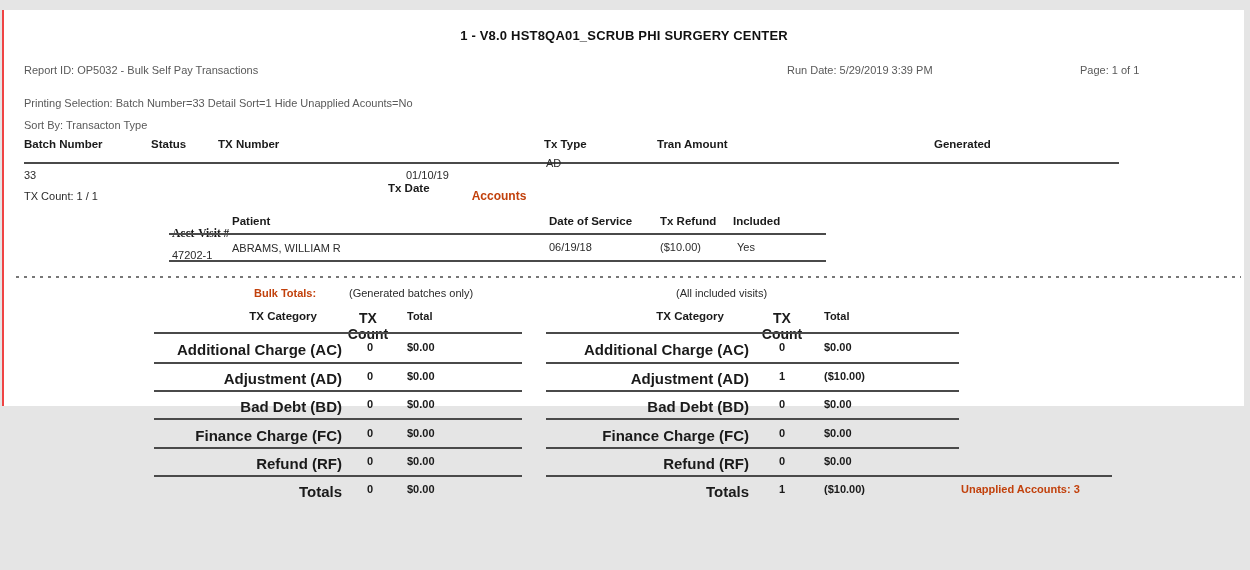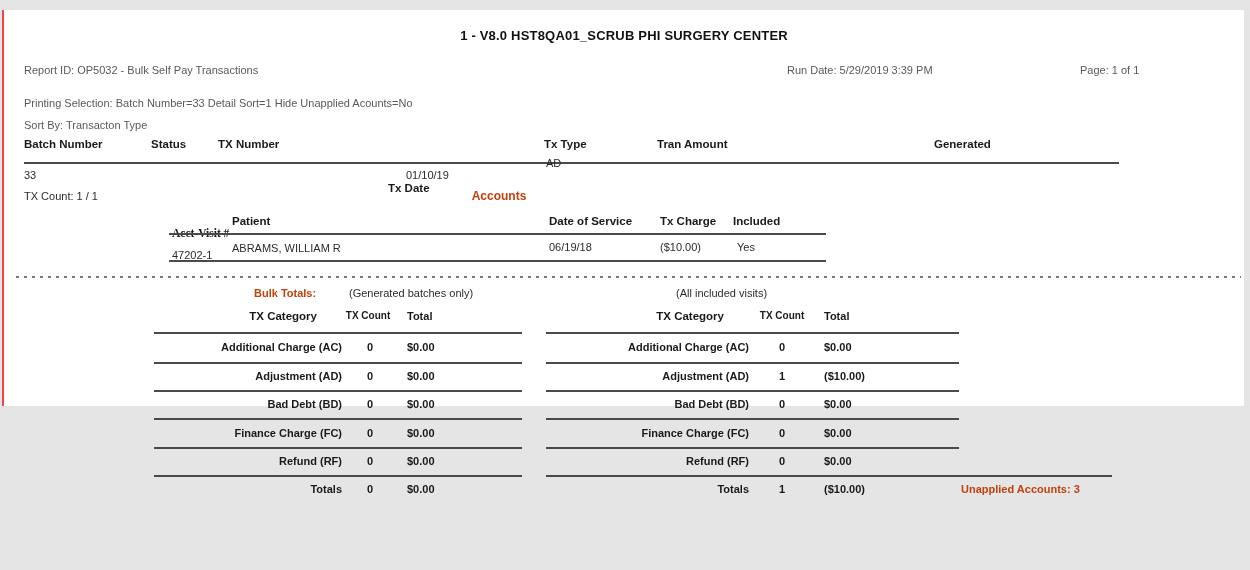--- a/index.html
+++ b/index.html
@@ -21,28 +21,28 @@
     position:absolute;left:0;top:18px;width:1240px;text-align:center;
     font-size:13px;font-weight:bold;color:#111;letter-spacing:0.2px;white-space:nowrap;
   }
   .hline{position:absolute;height:2px;background:#4a4a4a;}
   .dotline{
     position:absolute;height:2px;
     background:repeating-linear-gradient(90deg,#777 0 3px,transparent 3px 8px);
   }
   
   .trow{position:absolute;height:16px;}
-  .trow .cat{position:absolute;left:0;width:188px;text-align:right;font-weight:bold;color:#1a1a1a;font-size:11px;white-space:nowrap;}
+  .trow .cat{position:absolute;left:0;width:188px;text-align:right;font-weight:bold;color:#1a1a1a;font-size:15px;white-space:nowrap;}
   .trow .cnt{position:absolute;left:194px;width:44px;text-align:center;font-weight:bold;color:#1a1a1a;font-size:11px;}
   .trow .tot{position:absolute;left:253px;font-weight:bold;color:#1a1a1a;font-size:11px;white-space:nowrap;}
   .trow.right .cat{left:15px;}
   .trow.right .cnt{left:214px;}
   .trow.right .tot{left:278px;}
   .thead .cat{width:163px;font-size:11.5px;}
-  .thead .cnt{left:188px;width:52px;font-size:10px;}
+  .thead .cnt{left:188px;width:52px;font-size:14px;}
   .thead.right .cat{left:15px;width:163px;}
   .thead.right .cnt{left:210px;}
 </style>
 </head>
 <body>
 
 <div class="page">
 
   <div class="title">1 - V8.0 HST8QA01_SCRUB PHI SURGERY CENTER</div>
 
@@ -64,21 +64,21 @@
   <div class="t" style="left:20px;top:159px;">33</div>
   <div class="t" style="left:402px;top:159px;">01/10/19</div>
   <div class="t" style="left:542px;top:147px;">AD</div>
   <div class="t" style="left:20px;top:180px;">TX Count: 1 / 1</div>
 
   <div class="t b" style="left:380px;top:179px;width:230px;text-align:center;font-size:12px;">Accounts</div>
 
   <div class="t hdr" style="left:168px;top:217px;font-family:Liberation Serif, serif;">Acct-Visit #</div>
   <div class="t hdr" style="left:228px;top:205px;">Patient</div>
   <div class="t hdr" style="left:545px;top:205px;">Date of Service</div>
-  <div class="t hdr" style="left:656px;top:205px;">Tx Charge</div>
+  <div class="t hdr" style="left:656px;top:205px;">Tx Refund</div>
   <div class="t hdr" style="left:729px;top:205px;">Included</div>
   <div class="hline" style="left:165px;top:223px;width:657px;"></div>
 
   <div class="t" style="left:168px;top:239px;">47202-1</div>
   <div class="t" style="left:228px;top:232px;">ABRAMS, WILLIAM R</div>
   <div class="t" style="left:545px;top:231px;">06/19/18</div>
   <div class="t" style="left:656px;top:231px;">($10.00)</div>
   <div class="t" style="left:733px;top:231px;">Yes</div>
   <div class="hline" style="left:165px;top:250px;width:657px;"></div>
 

